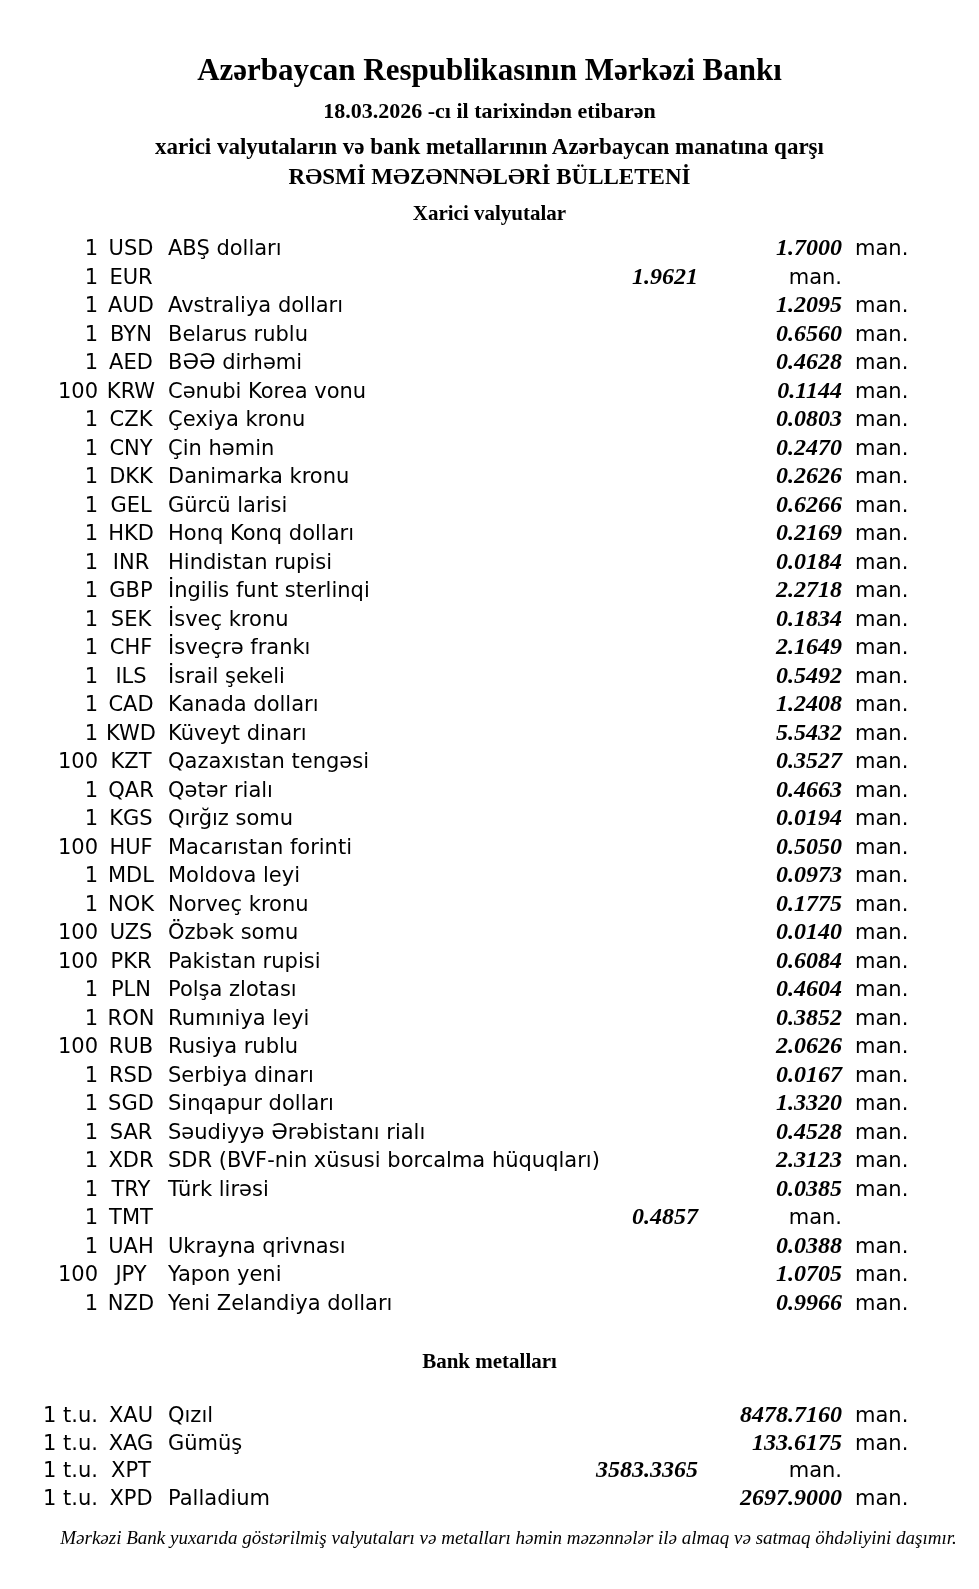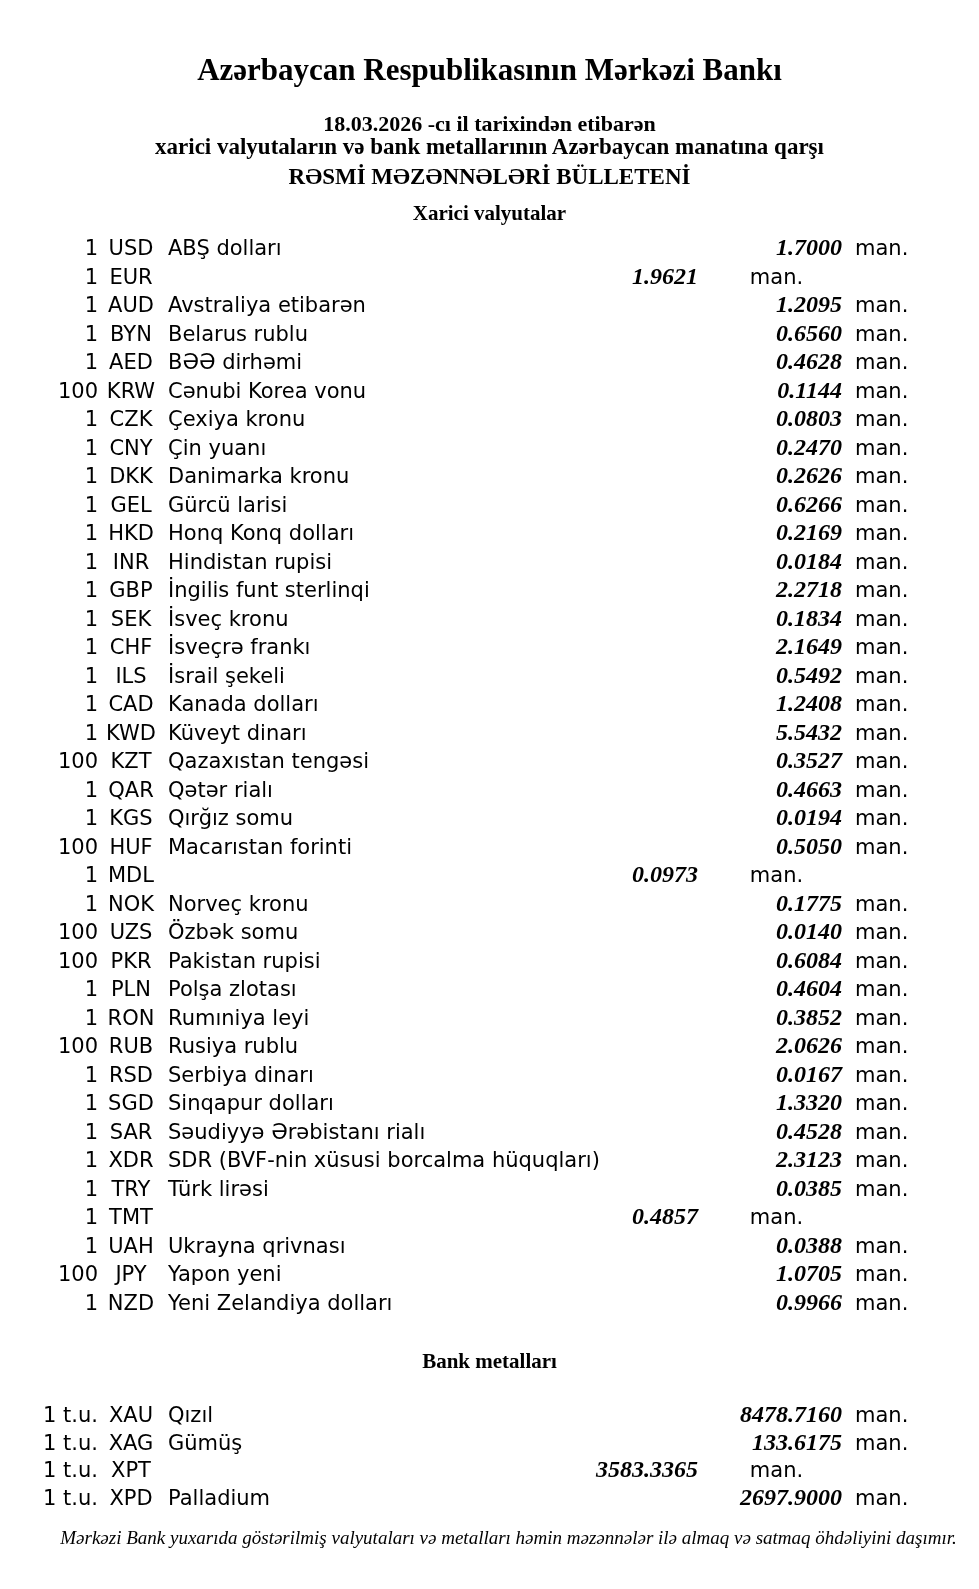--- a/index.html
+++ b/index.html
@@ -7,21 +7,21 @@
     position: relative;
     width: 979px;
     height: 1589px;
     background: #ffffff;
     color: #000000;
     overflow: hidden;
     font-family: "Liberation Sans", sans-serif;
   }
   .centered { position: absolute; left: 0; right: 0; text-align: center; white-space: nowrap; }
   .h-title    { top: 52px;  font: 700 31px "Liberation Serif", serif; }
-  .h-date     { top: 98px;  font: 700 22px "Liberation Serif", serif; margin-top: 13px; }
+  .h-date     { top: 98px;  font: 700 22px "Liberation Serif", serif; }
   .h-sub      { top: 134px; font: 700 23px "Liberation Serif", serif; }
   .h-bulletin { top: 164px; font: 700 23px "Liberation Serif", serif; }
   .sec-title-fx     { top: 201px;  font: 700 21px "Liberation Serif", serif; }
   .sec-title-metals { top: 1349px; font: 700 21px "Liberation Serif", serif; }
 
   .rates-table { position: absolute; left: 0; width: 908px; }
   .fx-table     { top: 233px; }
   .metals-table { top: 1401px; }
 
   .row {
@@ -39,21 +39,21 @@
   .qty  { text-align: right; }
   .code { text-align: center; }
   .name { padding-left: 4px; text-align: left; overflow: hidden; }
   .rate {
     text-align: right;
     font-family: "Liberation Serif", serif;
     font-style: italic;
     font-weight: 700;
     font-size: 24px;
   }
-  .man { padding-left: 13px; text-align: center; }
+  .man { padding-left: 13px; text-align: right; }
 
   .footer-note {
     position: absolute;
     top: 1527px;
     left: 0; right: 0;
     text-align: center;
     font: italic 19px "Liberation Serif", serif;
     white-space: nowrap;
     padding-left: 38px;
   }
@@ -83,21 +83,21 @@
       <div class="row">
         <span class="qty">1</span>
         <span class="code">EUR</span>
         <span class="rate">1.9621</span>
         <span class="man">man.</span>
       </div>
 
       <div class="row">
         <span class="qty">1</span>
         <span class="code">AUD</span>
-        <span class="name">Avstraliya etibarən</span>
+        <span class="name">Avstraliya dolları</span>
         <span class="rate">1.2095</span>
         <span class="man">man.</span>
       </div>
 
       <div class="row">
         <span class="qty">1</span>
         <span class="code">BYN</span>
         <span class="name">Belarus rublu</span>
         <span class="rate">0.6560</span>
         <span class="man">man.</span>
@@ -123,21 +123,21 @@
         <span class="qty">1</span>
         <span class="code">CZK</span>
         <span class="name">Çexiya kronu</span>
         <span class="rate">0.0803</span>
         <span class="man">man.</span>
       </div>
 
       <div class="row">
         <span class="qty">1</span>
         <span class="code">CNY</span>
-        <span class="name">Çin yuanı</span>
+        <span class="name">Çin həmin</span>
         <span class="rate">0.2470</span>
         <span class="man">man.</span>
       </div>
 
       <div class="row">
         <span class="qty">1</span>
         <span class="code">DKK</span>
         <span class="name">Danimarka kronu</span>
         <span class="rate">0.2626</span>
         <span class="man">man.</span>
@@ -243,20 +243,21 @@
         <span class="qty">100</span>
         <span class="code">HUF</span>
         <span class="name">Macarıstan forinti</span>
         <span class="rate">0.5050</span>
         <span class="man">man.</span>
       </div>
 
       <div class="row">
         <span class="qty">1</span>
         <span class="code">MDL</span>
+        <span class="name">Moldova leyi</span>
         <span class="rate">0.0973</span>
         <span class="man">man.</span>
       </div>
 
       <div class="row">
         <span class="qty">1</span>
         <span class="code">NOK</span>
         <span class="name">Norveç kronu</span>
         <span class="rate">0.1775</span>
         <span class="man">man.</span>

